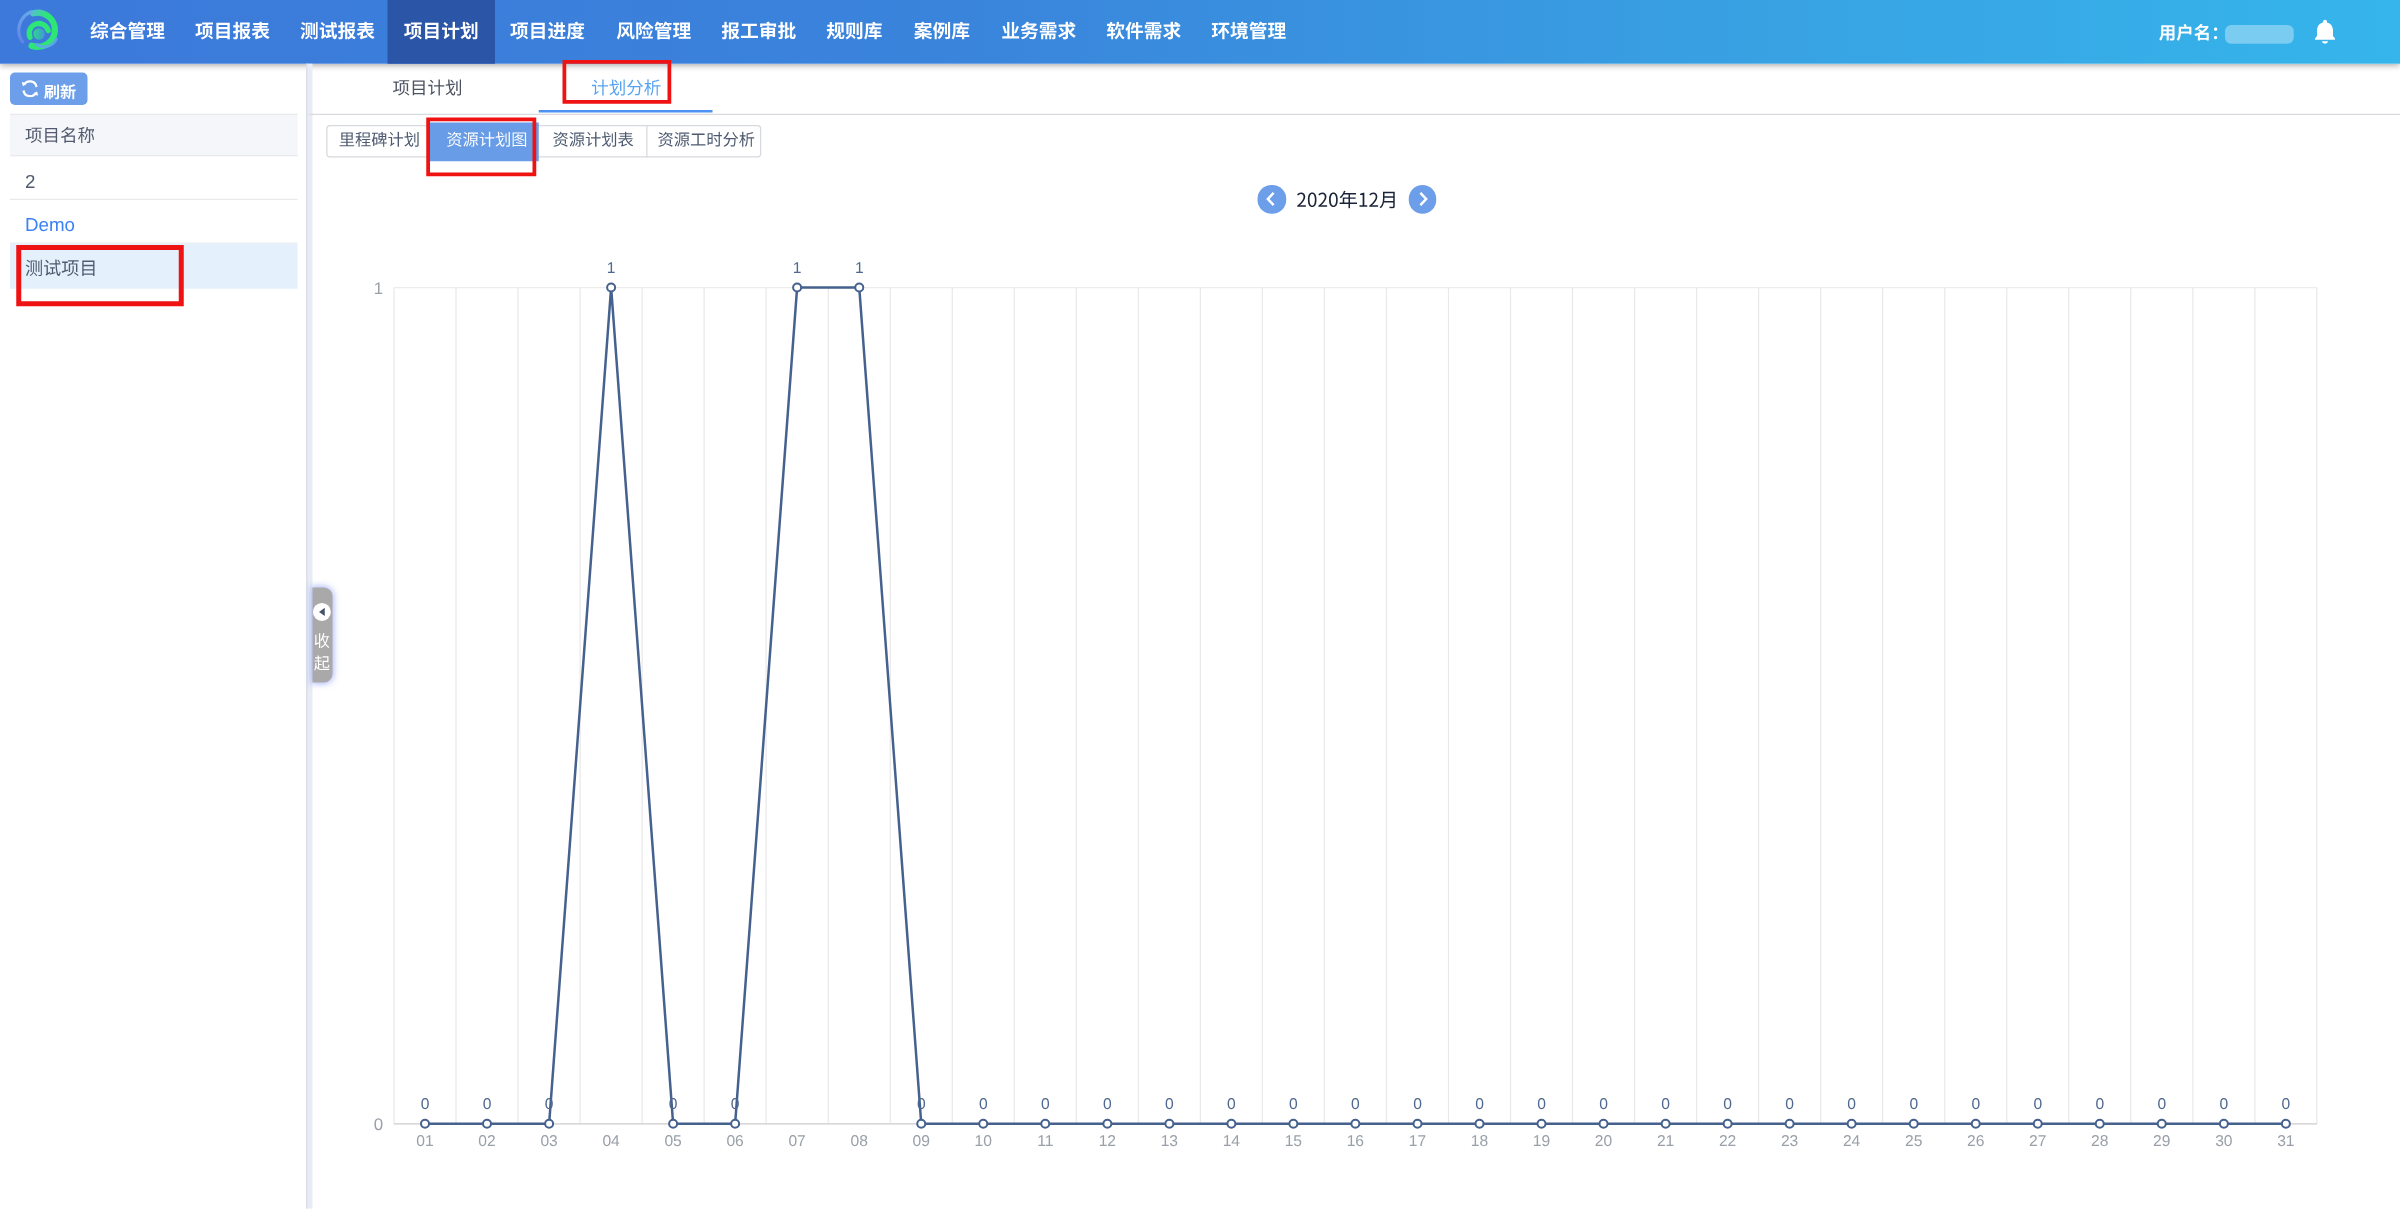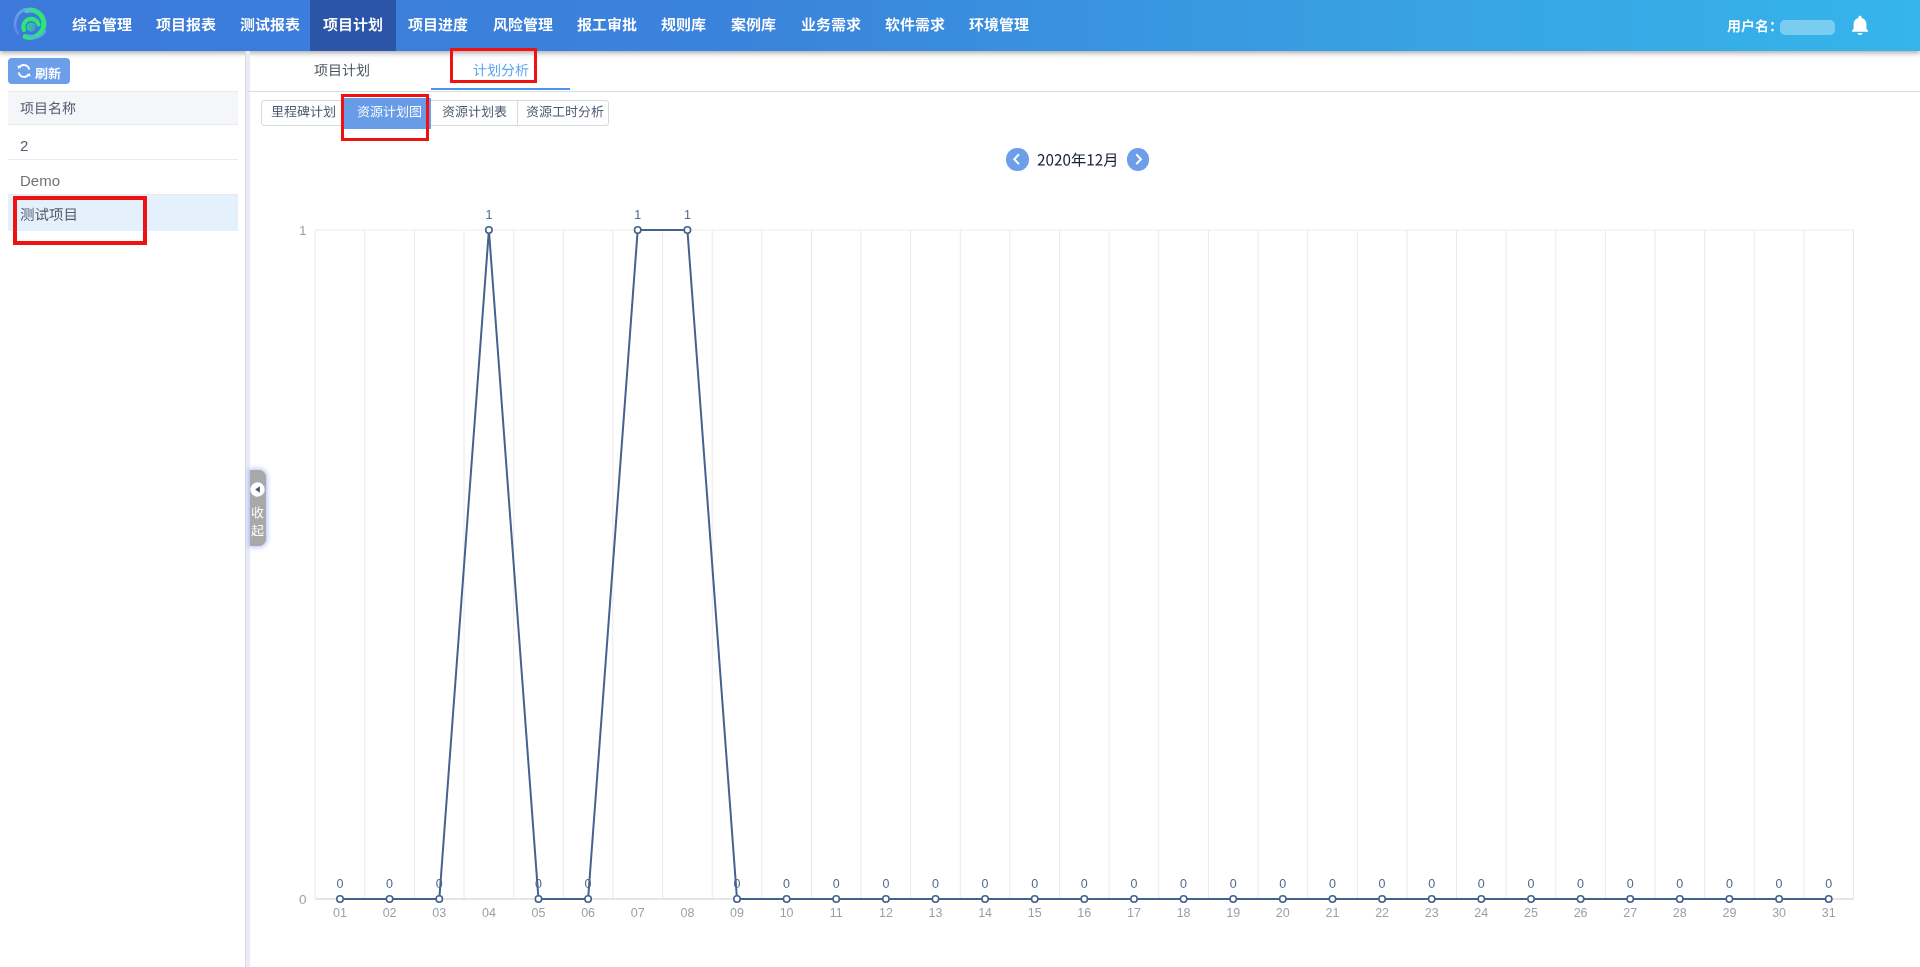--- a/index.html
+++ b/index.html
@@ -118,21 +118,21 @@
   </div>
 <div class="abs" style="left:8px;top:91px;width:230px;height:34px;background:#f4f6fa;border-top:1px solid #e8eaec;border-bottom:1px solid #e8eaec;box-sizing:border-box;"></div>
 <div style="position:absolute;left:20.0px;top:101.2px">
     <svg style="display:block;" width="56.0" height="14.3" viewBox="0 -12.3 56.0 14.3">
       <path fill="#515a6e" d="M8.7 -7V-4C8.7 -2.6 8.3 -0.8 4.5 0.3C4.7 0.5 5 0.9 5.1 1.1C9.1 -0.2 9.7 -2.2 9.7 -4V-7ZM9.6 -1.3C10.7 -0.6 12.1 0.4 12.8 1.1L13.5 0.4C12.8 -0.3 11.4 -1.3 10.3 -1.9ZM0.4 -2.6 0.7 -1.5C2 -1.9 3.7 -2.5 5.3 -3.1L5.2 -4L3.5 -3.5V-9.1H5.1V-10.1H0.6V-9.1H2.4V-3.1ZM5.8 -8.7V-2.1H6.9V-7.8H11.4V-2.2H12.5V-8.7H9.2C9.4 -9.2 9.6 -9.7 9.8 -10.2H13.4V-11.1H5.3V-10.2H8.6C8.4 -9.7 8.3 -9.2 8.1 -8.7Z M17.3 -6.6H24.6V-4.3H17.3ZM17.3 -7.6V-9.9H24.6V-7.6ZM17.3 -3.3H24.6V-0.9H17.3ZM16.2 -10.9V1H17.3V0.1H24.6V1H25.7V-10.9Z M31.7 -7.4C32.4 -6.9 33.2 -6.2 33.8 -5.7C32.2 -4.8 30.4 -4.2 28.7 -3.8C28.9 -3.6 29.1 -3.1 29.2 -2.9C30 -3 30.8 -3.3 31.5 -3.5V1.1H32.6V0.4H38.8V1.1H39.9V-4.8H34.3C36.6 -6 38.7 -7.7 39.8 -10L39.1 -10.4L38.9 -10.4H34C34.3 -10.8 34.6 -11.2 34.9 -11.6L33.7 -11.8C32.9 -10.5 31.3 -8.9 29 -7.8C29.2 -7.6 29.6 -7.3 29.7 -7C31 -7.7 32.1 -8.5 33.1 -9.4H38.3C37.4 -8.2 36.2 -7.1 34.8 -6.2C34.2 -6.8 33.2 -7.5 32.5 -8ZM38.8 -0.6H32.6V-3.8H38.8Z M49.2 -6.3C48.8 -4.5 48.3 -2.8 47.5 -1.7C47.7 -1.6 48.2 -1.3 48.3 -1.1C49.1 -2.4 49.8 -4.2 50.1 -6.1ZM52.9 -6.2C53.6 -4.6 54.2 -2.6 54.3 -1.3L55.3 -1.6C55.1 -2.9 54.5 -4.9 53.9 -6.4ZM49.4 -11.7C49.1 -9.9 48.5 -8.2 47.7 -6.9V-7.7H45.9V-10.2C46.6 -10.4 47.2 -10.6 47.7 -10.8L47.1 -11.6C46.1 -11.2 44.4 -10.8 42.9 -10.5C43 -10.3 43.1 -9.9 43.2 -9.7C43.7 -9.8 44.3 -9.9 44.9 -10V-7.7H42.8V-6.8H44.8C44.3 -5.2 43.3 -3.3 42.5 -2.3C42.6 -2.1 42.9 -1.7 43 -1.4C43.7 -2.3 44.4 -3.7 44.9 -5.1V1.1H45.9V-5.2C46.4 -4.6 46.9 -3.8 47.1 -3.4L47.7 -4.2C47.5 -4.5 46.3 -5.8 45.9 -6.2V-6.8H47.6L47.5 -6.7C47.8 -6.6 48.2 -6.3 48.4 -6.1C48.9 -6.9 49.4 -7.8 49.7 -8.9H51.1V-0.2C51.1 0 51.1 0.1 50.9 0.1C50.7 0.1 50.1 0.1 49.4 0.1C49.6 0.3 49.8 0.8 49.8 1.1C50.7 1.1 51.3 1 51.7 0.9C52.1 0.7 52.2 0.4 52.2 -0.2V-8.9H54.1C53.9 -8.4 53.6 -7.9 53.3 -7.4L54.3 -7.1C54.7 -7.9 55.1 -8.9 55.4 -9.8L54.7 -10L54.6 -9.9H50.1C50.2 -10.4 50.3 -11 50.5 -11.5Z"></path>
     </svg>
   </div>
 <div class="abs" style="left:8px;top:159px;width:230px;height:1px;background:#e8eaec;"></div>
 <div class="abs" style="left:8px;top:194px;width:230px;height:1px;background:#e8eaec;"></div>
 <div class="abs" style="left:20px;top:137.5px;width:100px;height:18px;font-size:15px;line-height:16px;color:#515a6e;">2</div>
-<div class="abs" style="left:20px;top:172.5px;width:100px;height:18px;font-size:15px;line-height:16px;color:#737373;">Demo</div>
+<div class="abs" style="left:20px;top:172.5px;width:100px;height:18px;font-size:15px;line-height:16px;color:#3b82f6;">Demo</div>
 <div class="abs" style="left:8px;top:195px;width:230px;height:36px;background:#e4f1fc;"></div>
 <div style="position:absolute;left:20.0px;top:207.2px">
     <svg style="display:block;" width="58.0" height="14.8" viewBox="0 -12.8 58.0 14.8">
       <path fill="#515a6e" d="M7 -1.3C7.8 -0.6 8.6 0.4 9 1.1L9.8 0.6C9.3 -0.1 8.5 -1 7.7 -1.8ZM4.5 -11.3V-2.2H5.4V-10.5H8.5V-2.3H9.4V-11.3ZM12.6 -12V-0.1C12.6 0.1 12.5 0.2 12.3 0.2C12.1 0.2 11.4 0.2 10.6 0.2C10.8 0.4 10.9 0.9 10.9 1.1C12 1.1 12.6 1.1 13 0.9C13.3 0.8 13.5 0.5 13.5 -0.1V-12ZM10.6 -10.9V-2.2H11.5V-10.9ZM6.5 -9.5V-4.3C6.5 -2.6 6.2 -0.8 3.8 0.5C3.9 0.6 4.2 1 4.3 1.1C6.9 -0.2 7.3 -2.4 7.3 -4.3V-9.5ZM1.2 -11.3C2 -10.8 3 -10.1 3.5 -9.6L4.2 -10.5C3.7 -11 2.6 -11.6 1.8 -12ZM0.6 -7.3C1.3 -6.9 2.4 -6.2 2.9 -5.8L3.6 -6.7C3 -7.1 2 -7.7 1.2 -8.1ZM0.8 0.4 1.8 1C2.4 -0.4 3.2 -2.1 3.7 -3.7L2.8 -4.2C2.2 -2.6 1.4 -0.7 0.8 0.4Z M16.2 -11.2C17 -10.6 17.9 -9.7 18.3 -9.1L19.1 -9.8C18.7 -10.4 17.7 -11.3 17 -11.9ZM25.8 -11.5C26.4 -10.9 27 -10 27.3 -9.4L28.1 -10C27.8 -10.5 27.1 -11.4 26.5 -12ZM15.2 -7.6V-6.6H17.2V-1.4C17.2 -0.7 16.8 -0.3 16.5 -0.2C16.7 0.1 17 0.5 17.1 0.8C17.3 0.5 17.7 0.3 20.2 -1.4C20.1 -1.6 20 -2 19.9 -2.3L18.3 -1.3V-7.6ZM24.2 -12.1 24.3 -9.2H19.5V-8.1H24.4C24.6 -2.7 25.3 1.1 27.1 1.1C27.7 1.1 28.2 0.5 28.5 -1.9C28.3 -2 27.9 -2.3 27.7 -2.5C27.6 -1.1 27.4 -0.3 27.1 -0.3C26.2 -0.3 25.7 -3.6 25.4 -8.1H28.4V-9.2H25.4C25.4 -10.1 25.3 -11.1 25.3 -12.1ZM19.7 -0.9 20 0.1C21.2 -0.2 22.8 -0.7 24.3 -1.1L24.2 -2.1L22.5 -1.6V-5H23.9V-6H20V-5H21.5V-1.3Z M38 -7.2V-4.2C38 -2.7 37.6 -0.8 33.6 0.3C33.9 0.5 34.2 0.9 34.3 1.1C38.4 -0.2 39 -2.3 39 -4.2V-7.2ZM39 -1.3C40.1 -0.6 41.5 0.4 42.2 1.1L42.9 0.4C42.2 -0.3 40.8 -1.3 39.7 -2ZM29.4 -2.7 29.7 -1.5C31 -2 32.8 -2.6 34.5 -3.2L34.4 -4.1L32.6 -3.6V-9.4H34.3V-10.5H29.7V-9.4H31.5V-3.3ZM35 -9V-2.2H36.1V-8.1H40.8V-2.2H41.9V-9H38.5C38.7 -9.5 38.9 -10 39.2 -10.6H42.9V-11.5H34.5V-10.6H37.9C37.7 -10.1 37.6 -9.5 37.4 -9Z M46.9 -6.8H54.5V-4.4H46.9ZM46.9 -7.9V-10.2H54.5V-7.9ZM46.9 -3.4H54.5V-1H46.9ZM45.8 -11.3V1.1H46.9V0.1H54.5V1.1H55.6V-11.3Z"></path>
     </svg>
   </div>
 <div class="abs" style="left:247px;top:90.5px;width:1673px;height:1px;background:#d8dade;"></div>
 <div style="position:absolute;left:313.6px;top:63.2px">
     <svg style="display:block;" width="56.0" height="14.3" viewBox="0 -12.3 56.0 14.3">
       <path fill="#4b5261" d="M8.7 -7V-4C8.7 -2.6 8.3 -0.8 4.5 0.3C4.7 0.5 5 0.9 5.1 1.1C9.1 -0.2 9.7 -2.2 9.7 -4V-7ZM9.6 -1.3C10.7 -0.6 12.1 0.4 12.8 1.1L13.5 0.4C12.8 -0.3 11.4 -1.3 10.3 -1.9ZM0.4 -2.6 0.7 -1.5C2 -1.9 3.7 -2.5 5.3 -3.1L5.2 -4L3.5 -3.5V-9.1H5.1V-10.1H0.6V-9.1H2.4V-3.1ZM5.8 -8.7V-2.1H6.9V-7.8H11.4V-2.2H12.5V-8.7H9.2C9.4 -9.2 9.6 -9.7 9.8 -10.2H13.4V-11.1H5.3V-10.2H8.6C8.4 -9.7 8.3 -9.2 8.1 -8.7Z M17.3 -6.6H24.6V-4.3H17.3ZM17.3 -7.6V-9.9H24.6V-7.6ZM17.3 -3.3H24.6V-0.9H17.3ZM16.2 -10.9V1H17.3V0.1H24.6V1H25.7V-10.9Z M29.9 -10.8C30.7 -10.2 31.7 -9.2 32.1 -8.6L32.8 -9.4C32.4 -10 31.4 -10.9 30.6 -11.5ZM28.6 -7.4V-6.3H30.9V-1.3C30.9 -0.7 30.4 -0.3 30.2 -0.1C30.4 0.1 30.6 0.6 30.7 0.9C31 0.6 31.4 0.3 34 -1.6C33.9 -1.8 33.7 -2.3 33.7 -2.5L31.9 -1.4V-7.4ZM36.8 -11.7V-7.1H33.2V-6H36.8V1.1H37.9V-6H41.4V-7.1H37.9V-11.7Z M51 -10.2V-2.5H52.1V-10.2ZM53.8 -11.6V-0.2C53.8 0 53.7 0.1 53.4 0.1C53.2 0.1 52.4 0.1 51.5 0.1C51.6 0.4 51.8 0.8 51.8 1.1C53 1.1 53.8 1.1 54.2 0.9C54.6 0.7 54.8 0.4 54.8 -0.3V-11.6ZM46.3 -10.9C47.1 -10.3 47.9 -9.5 48.3 -8.9L49.1 -9.5C48.7 -10.1 47.8 -10.9 47 -11.5ZM48.5 -6.7C48 -5.5 47.4 -4.4 46.6 -3.5C46.3 -4.5 46.1 -5.7 45.9 -7L50.3 -7.5L50.2 -8.5L45.8 -8C45.7 -9.2 45.6 -10.4 45.6 -11.7H44.5C44.5 -10.4 44.6 -9.1 44.7 -7.9L42.5 -7.6L42.6 -6.6L44.9 -6.9C45.1 -5.2 45.4 -3.8 45.8 -2.5C44.9 -1.5 43.8 -0.7 42.5 -0C42.8 0.2 43.1 0.6 43.3 0.8C44.3 0.2 45.3 -0.6 46.2 -1.5C46.9 0.1 47.7 1.1 48.7 1.1C49.7 1.1 50.1 0.4 50.3 -1.7C50 -1.8 49.6 -2 49.4 -2.3C49.3 -0.6 49.1 0 48.8 0C48.2 0 47.6 -0.9 47 -2.3C48 -3.5 48.8 -4.9 49.5 -6.4Z"></path>

